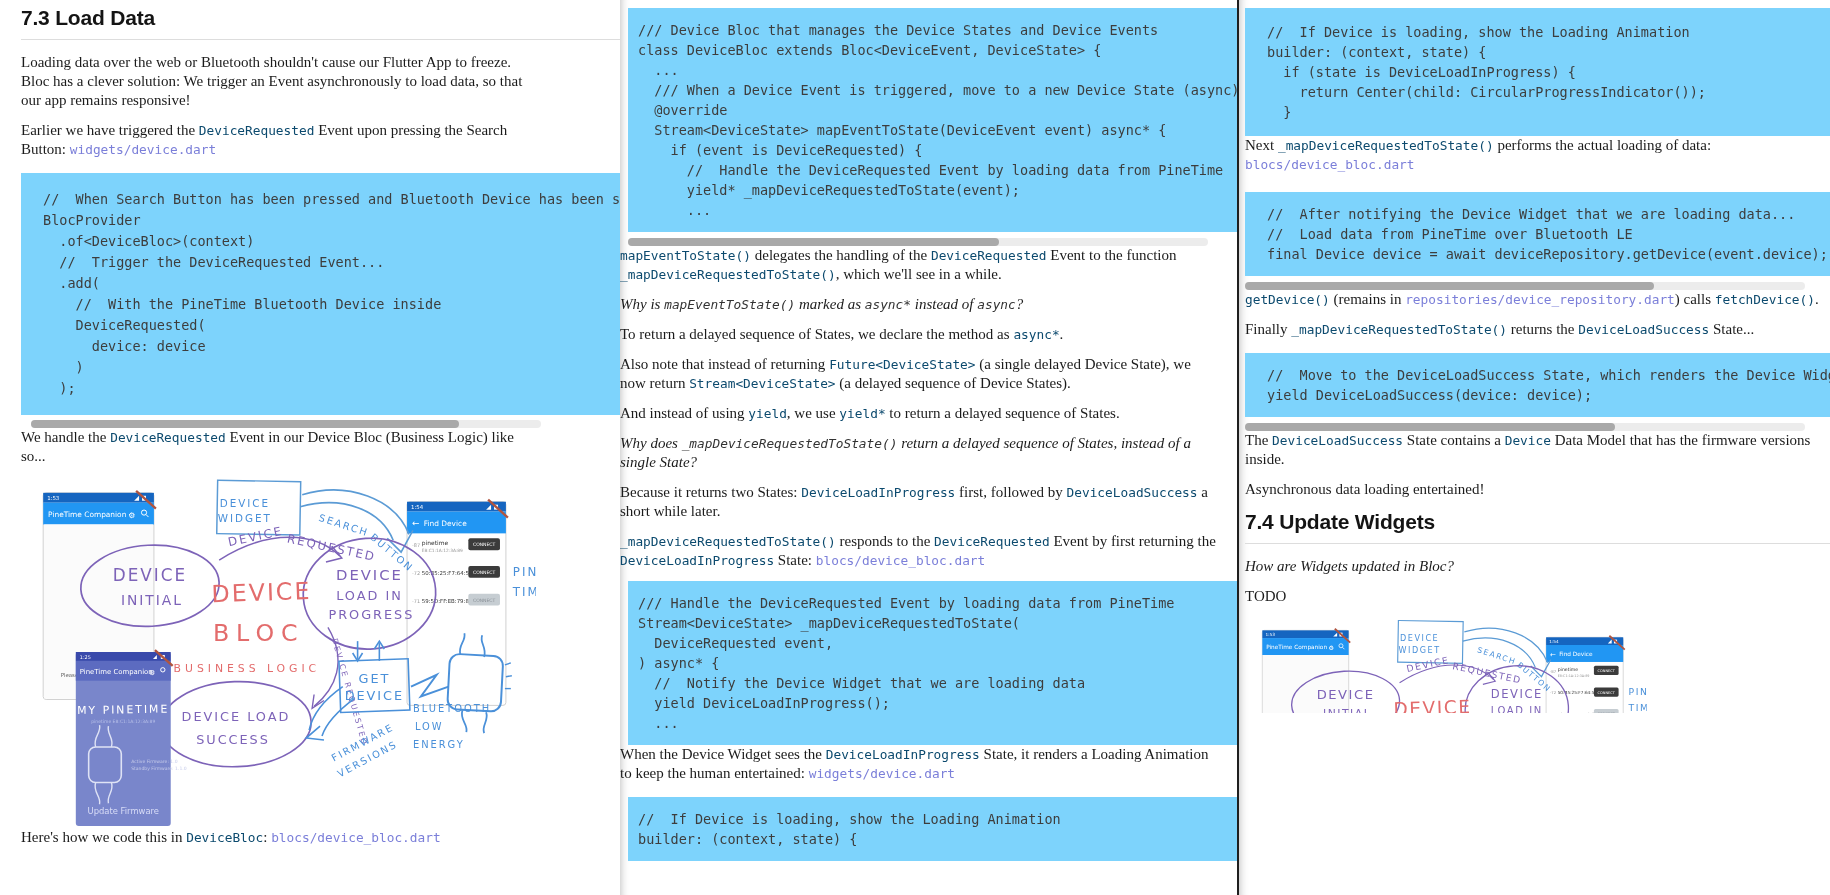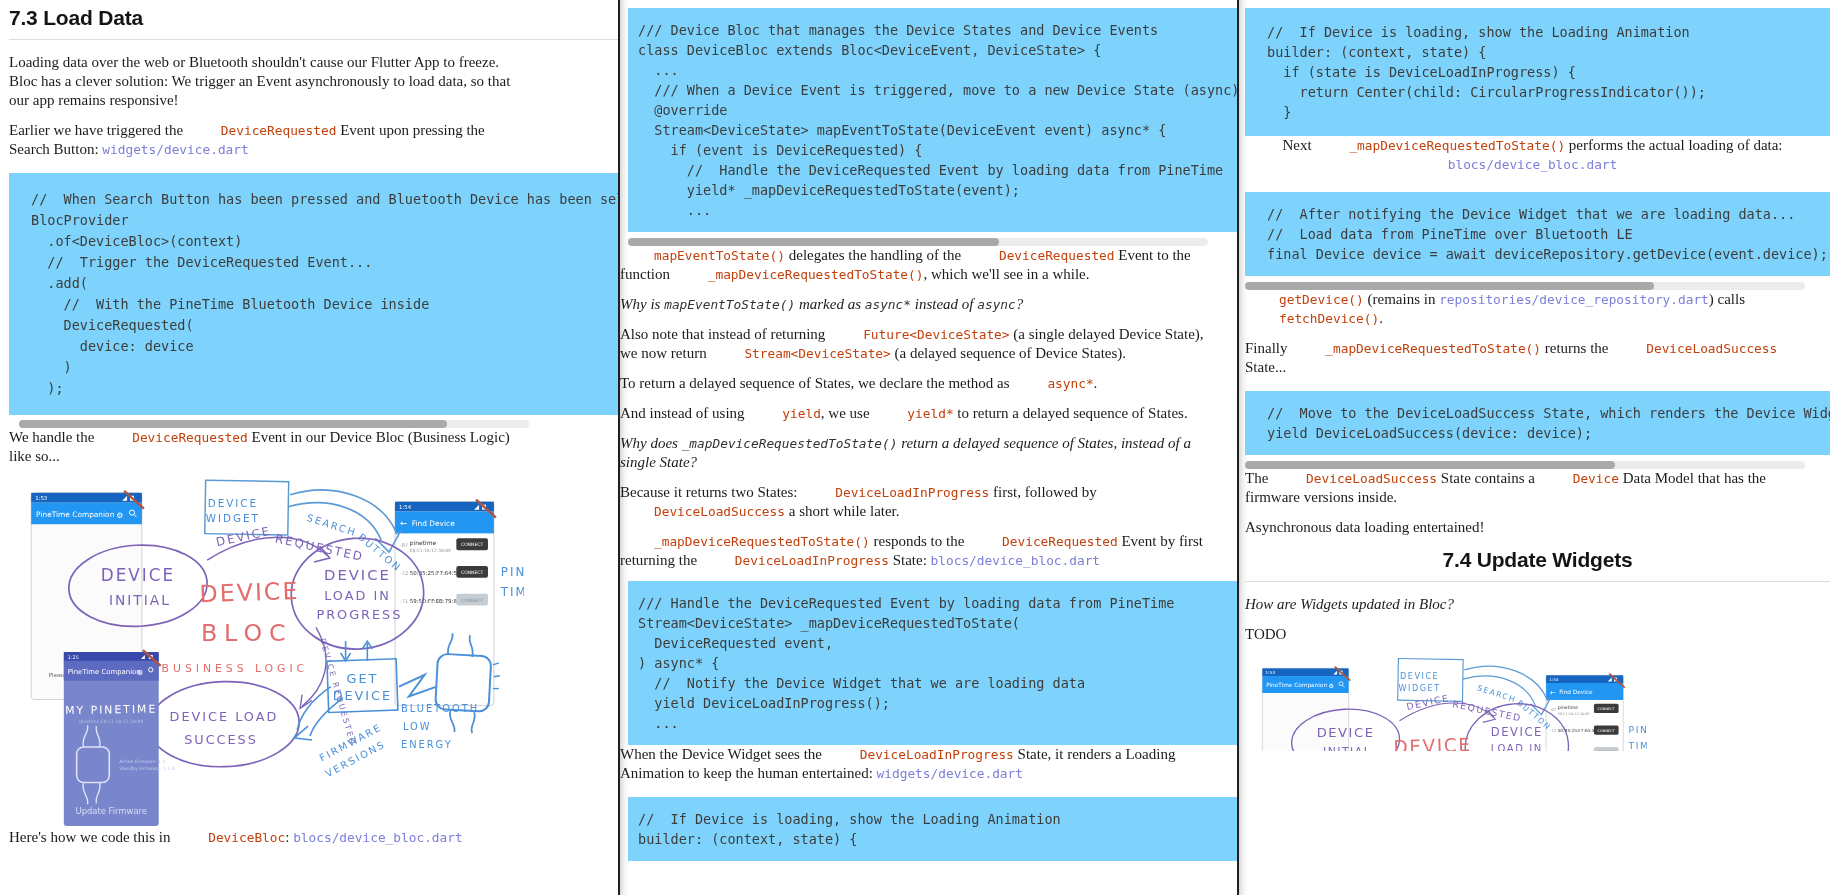--- a/index.html
+++ b/index.html
@@ -1,55 +1,55 @@
 <!DOCTYPE html>
 <html><head>
 <meta charset="utf-8">
 <style>
   html,body{margin:0;padding:0;}
   body{width:1830px;height:895px;overflow:hidden;background:#ffffff;
        font-family:"Liberation Serif",serif;color:#1b1b1b;position:relative;}
   .page{position:absolute;top:0;height:895px;background:#fff;overflow:hidden;}
-  #page1{left:0;width:618px;border-right:2px solid #1f1f1f;}
+  #page1{left:12px;width:618px;border-right:2px solid #1f1f1f;}
   #page2{left:620px;width:617px;border-right:2px solid #1f1f1f;
          box-shadow:inset 10px 0 10px -10px rgba(0,0,0,.30);}
   #page3{left:1239px;width:591px;box-shadow:inset 10px 0 10px -10px rgba(0,0,0,.30);}
   .inner1{padding:6px 0 0 9px;}
   .inner2{padding:0;}
   .inner3{padding:0 0 0 6px;}
   h1.sec{font-family:"Liberation Sans",sans-serif;font-weight:700;font-size:21px;
          color:#141414;margin:0;letter-spacing:-.2px;}
   hr.rule{border:0;border-top:1px solid #dddddd;margin:9px 0 13px 0;}
   p.body{font-size:15px;line-height:19px;margin:0 0 11px 0;}
   .w512{width:512px;}
   .w596{width:596px;margin-left:8px;}
   .w575{width:575px;}
   .seg-code,.seg-link,.seg-emcode{font-family:"DejaVu Sans Mono",monospace;font-size:12.8px;}
   .seg-link{color:#7b7fd9;cursor:pointer;}
   .seg-em{font-style:italic;}
   .seg-emcode{font-style:italic;color:#333;}
-  .seg-code{color:#c2410c;margin-left:34px;}
+  .seg-code{color:#0c4a6e;}
   .codeblock{background:#7dd3fc;overflow:hidden;}
   .codeblock pre{margin:0;font-family:"DejaVu Sans Mono",monospace;font-size:13.5px;
                  line-height:21px;color:#3d3d3d;white-space:pre;}
   .p2cb pre,.p3cb pre{line-height:20px;}
   .cb-search{margin:14px 0 0 0;padding:16px 0 16px 22px;}
   .cb-bloc{margin:8px 0 0 8px;padding:12px 0 12px 10px;}
   .cb-map{margin:8px 0 0 8px;padding:12px 0 12px 10px;}
   .cb-anim{margin:14px 0 0 8px;padding:12px 0 12px 10px;}
   .cb-builder{margin:8px 0 0 0;padding:14px 0 14px 22px;}
   .cb-load{margin:18px 0 0 0;padding:12px 0 12px 22px;}
   .cb-success{margin:14px 0 0 0;padding:12px 0 12px 22px;}
   .hscroll{height:8px;background:#ececec;border-radius:4px;}
   .hscroll .thumb{height:8px;background:#a9a9a9;border-radius:4px;}
   .sb1{margin:5px 0 0 10px;width:510px;}
   .sb2{margin:6px 0 0 8px;width:580px;}
   .sb3{margin:6px 0 0 0;width:560px;}
   .mt16{margin-top:16px;}
-  .mt18{margin-top:18px;text-align:center;}
+  .mt18{margin-top:18px;}
   .sketch-wrap{position:relative;width:515px;height:351px;margin:8px 0 0 0;}
   .p-after-sketch{margin-top:56px;}
   .sketch-clone{height:95px;overflow:hidden;margin-top:12px;}
   .sketch-clone .sketch-wrap{transform:scale(0.78);transform-origin:0 0;margin:0;}
   svg text{font-family:"DejaVu Sans",sans-serif;}
   .hw{letter-spacing:2px;}
 </style>
 </head>
 <body>
 
@@ -251,22 +251,22 @@
     if (event is DeviceRequested) {
       //  Handle the DeviceRequested Event by loading data from PineTime
       yield* _mapDeviceRequestedToState(event);
       ...</pre>
     </div>
     <div class="hscroll sb2">
       <div class="thumb" style="width:64%"></div>
     </div>
     <p class="body w596 mt16"><span class="seg-code">mapEventToState()</span><span class="seg-text"> delegates the handling of the </span><span class="seg-code">DeviceRequested</span><span class="seg-text"> Event to the function </span><span class="seg-code">_mapDeviceRequestedToState()</span><span class="seg-text">, which we'll see in a while.</span></p>
     <p class="body w596"><span class="seg-em">Why is </span><span class="seg-emcode">mapEventToState()</span><span class="seg-em"> marked as </span><span class="seg-emcode">async*</span><span class="seg-em"> instead of </span><span class="seg-emcode">async</span><span class="seg-em">?</span></p>
+    <p class="body w596"><span class="seg-text">To return a delayed sequence of States, we declare the method as </span><span class="seg-code">async*</span><span class="seg-text">.</span></p>
     <p class="body w596"><span class="seg-text">Also note that instead of returning </span><span class="seg-code">Future&lt;DeviceState&gt;</span><span class="seg-text"> (a single delayed Device State), we now return </span><span class="seg-code">Stream&lt;DeviceState&gt;</span><span class="seg-text"> (a delayed sequence of Device States).</span></p>
-    <p class="body w596"><span class="seg-text">To return a delayed sequence of States, we declare the method as </span><span class="seg-code">async*</span><span class="seg-text">.</span></p>
     <p class="body w596"><span class="seg-text">And instead of using </span><span class="seg-code">yield</span><span class="seg-text">, we use </span><span class="seg-code">yield*</span><span class="seg-text"> to return a delayed sequence of States.</span></p>
     <p class="body w596"><span class="seg-em">Why does </span><span class="seg-emcode">_mapDeviceRequestedToState()</span><span class="seg-em"> return a delayed sequence of States, instead of a single State?</span></p>
     <p class="body w596"><span class="seg-text">Because it returns two States: </span><span class="seg-code">DeviceLoadInProgress</span><span class="seg-text"> first, followed by </span><span class="seg-code">DeviceLoadSuccess</span><span class="seg-text"> a short while later.</span></p>
     <p class="body w596"><span class="seg-code">_mapDeviceRequestedToState()</span><span class="seg-text"> responds to the </span><span class="seg-code">DeviceRequested</span><span class="seg-text"> Event by first returning the </span><span class="seg-code">DeviceLoadInProgress</span><span class="seg-text"> State: </span><span class="seg-link">blocs/device_bloc.dart</span></p>
     <div class="codeblock p2cb cb-map">
       <pre>/// Handle the DeviceRequested Event by loading data from PineTime
 Stream&lt;DeviceState&gt; _mapDeviceRequestedToState(
   DeviceRequested event,
 ) async* {
   //  Notify the Device Widget that we are loading data

